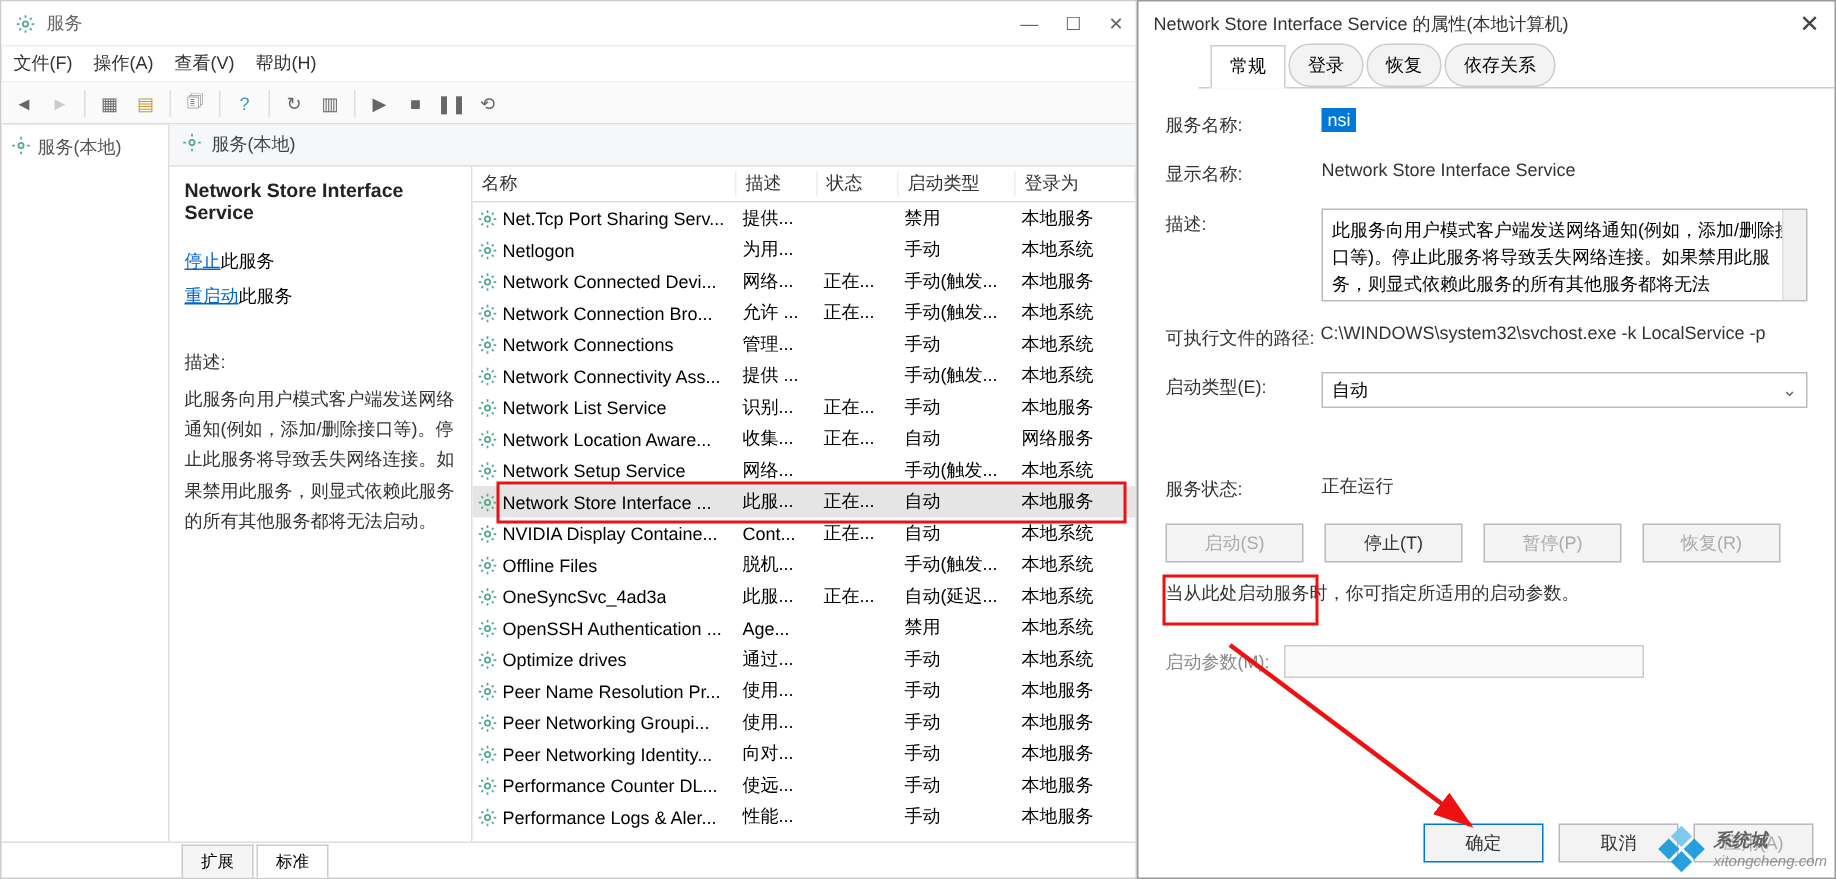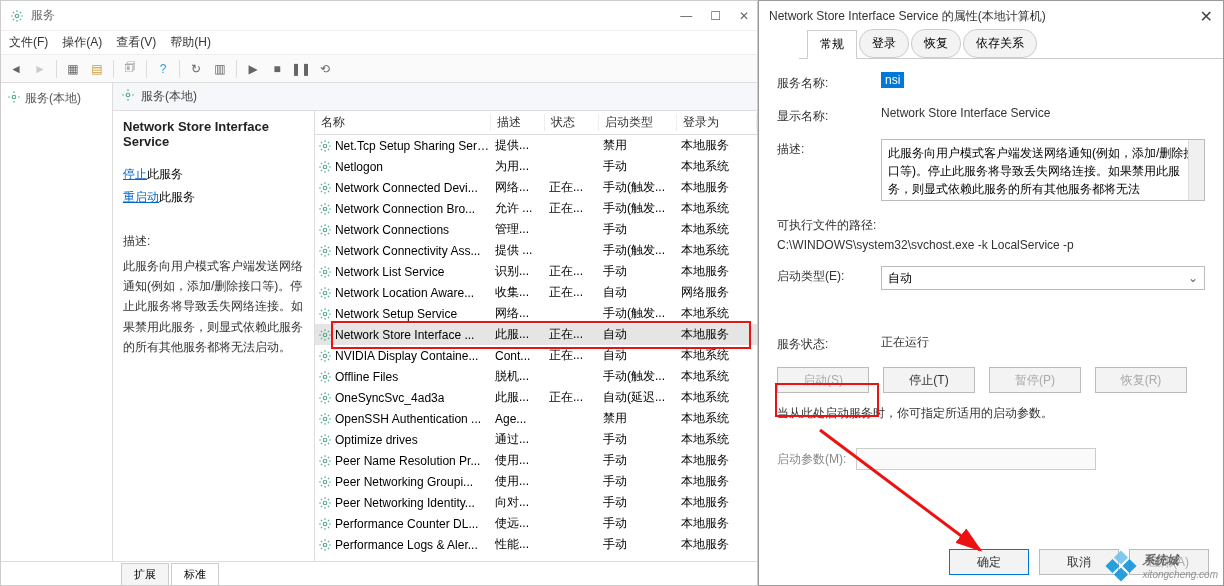--- a/index.html
+++ b/index.html
@@ -180,21 +180,21 @@
           </div>
           <div class="rows" id="rows">
               <div class="row">
                 <div class="c-name">
                   <span class="ic">
                     <svg width="14" height="14" viewBox="0 0 24 24">
                       <circle cx="12" cy="12" r="3" fill="none" stroke="#5a8" stroke-width="2"></circle>
                       <path d="M12 2v3M12 19v3M2 12h3M19 12h3M5 5l2 2M17 17l2 2M5 19l2-2M17 7l2-2" stroke="#5a8" stroke-width="2"></path>
                     </svg>
                   </span>
-                  <span class="txt">Net.Tcp Setup Sharing Serv...</span>
+                  <span class="txt">Net.Tcp Port Sharing Serv...</span>
                 </div>
                 <div class="c-desc txt">提供...</div>
                 <div class="c-stat txt"></div>
                 <div class="c-start txt">禁用</div>
                 <div class="c-logon txt">本地服务</div>
               </div>
               <div class="row">
                 <div class="c-name">
                   <span class="ic">
                     <svg width="14" height="14" viewBox="0 0 24 24">
@@ -513,21 +513,21 @@
       <div class="lab">显示名称:</div>
       <div class="val">Network Store Interface Service</div>
     </div>
     <div class="frow">
       <div class="lab">描述:</div>
       <div class="descbox">
         <span>此服务向用户模式客户端发送网络通知(例如，添加/删除接口等)。停止此服务将导致丢失网络连接。如果禁用此服务，则显式依赖此服务的所有其他服务都将无法</span>
         <div class="scroll"></div>
       </div>
     </div>
-    <div class="frow" style="flex-direction:column; gap:4px;">
+    <div class="frow" style="gap:4px;">
       <div class="lab" style="width:auto">可执行文件的路径:</div>
       <div class="val">C:\WINDOWS\system32\svchost.exe -k LocalService -p</div>
     </div>
     <div class="frow">
       <div class="lab">启动类型(E):</div>
       <div class="ddl">
         <span>自动</span>
         <span class="chev">⌄</span>
       </div>
     </div>

